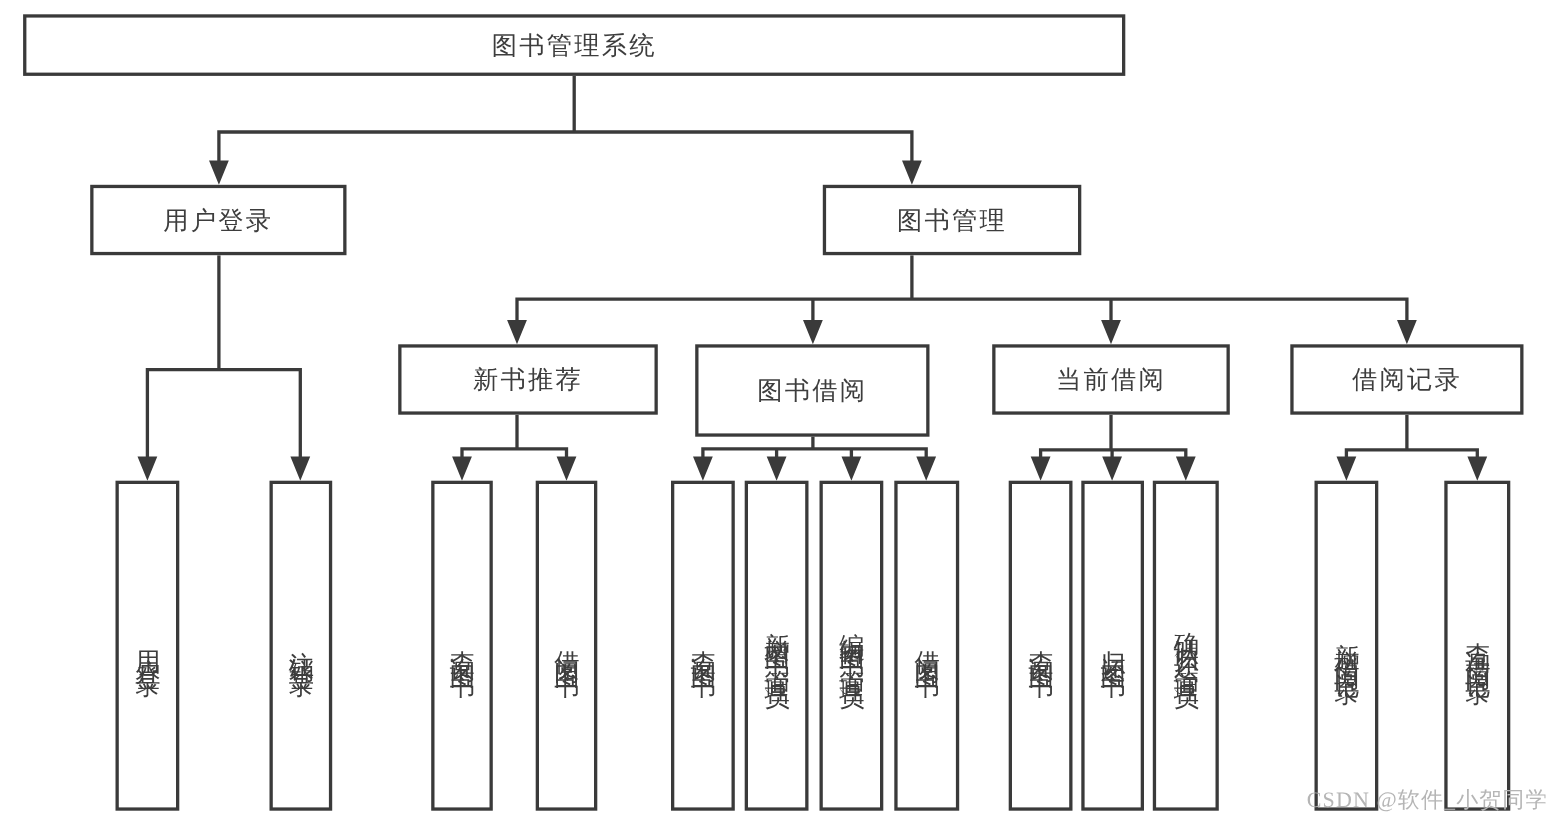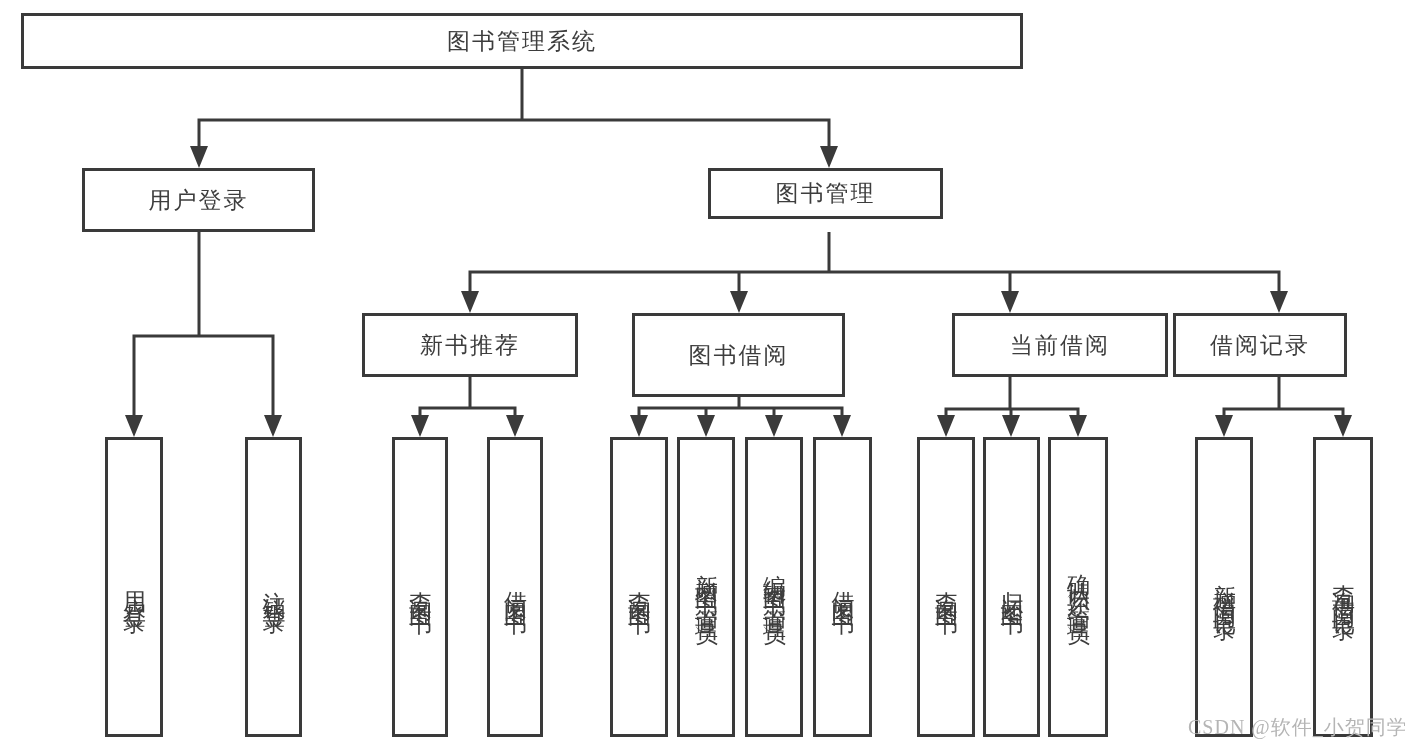--- a/index.html
+++ b/index.html
@@ -79,34 +79,34 @@
       M1215 415 H1233 L1224 437 Z M1334 415 H1352 L1343 437 Z"></path>
   </svg>
 
   <div class="box h" style="left:21px; top:13px; width:1002px; height:56px">
     <span class="lbl">图书管理系统</span>
   </div>
 
   <div class="box h" style="left:82px; top:168px; width:233px; height:64px">
     <span class="lbl">用户登录</span>
   </div>
-  <div class="box h" style="left:708px; top:168px; width:235px; height:51px">
+  <div class="box h" style="left:748px; top:168px; width:235px; height:64px">
     <span class="lbl">图书管理</span>
   </div>
 
-  <div class="box h" style="left:362px; top:313px; width:216px; height:64px">
+  <div class="box h" style="left:362px; top:313px; width:236px; height:64px">
     <span class="lbl">新书推荐</span>
   </div>
   <div class="box h" style="left:632px; top:313px; width:213px; height:84px">
     <span class="lbl">图书借阅</span>
   </div>
-  <div class="box h" style="left:952px; top:313px; width:216px; height:64px">
+  <div class="box h" style="left:902px; top:313px; width:216px; height:64px">
     <span class="lbl">当前借阅</span>
   </div>
-  <div class="box h" style="left:1173px; top:313px; width:174px; height:64px">
+  <div class="box h" style="left:1173px; top:313px; width:212px; height:64px">
     <span class="lbl">借阅记录</span>
   </div>
 
   <div class="box v" style="left:105px; top:437px; width:58px; height:300px">
     <span class="lbl">用户登录</span>
   </div>
   <div class="box v" style="left:245px; top:437px; width:57px; height:300px">
     <span class="lbl">注销登录</span>
   </div>
 

